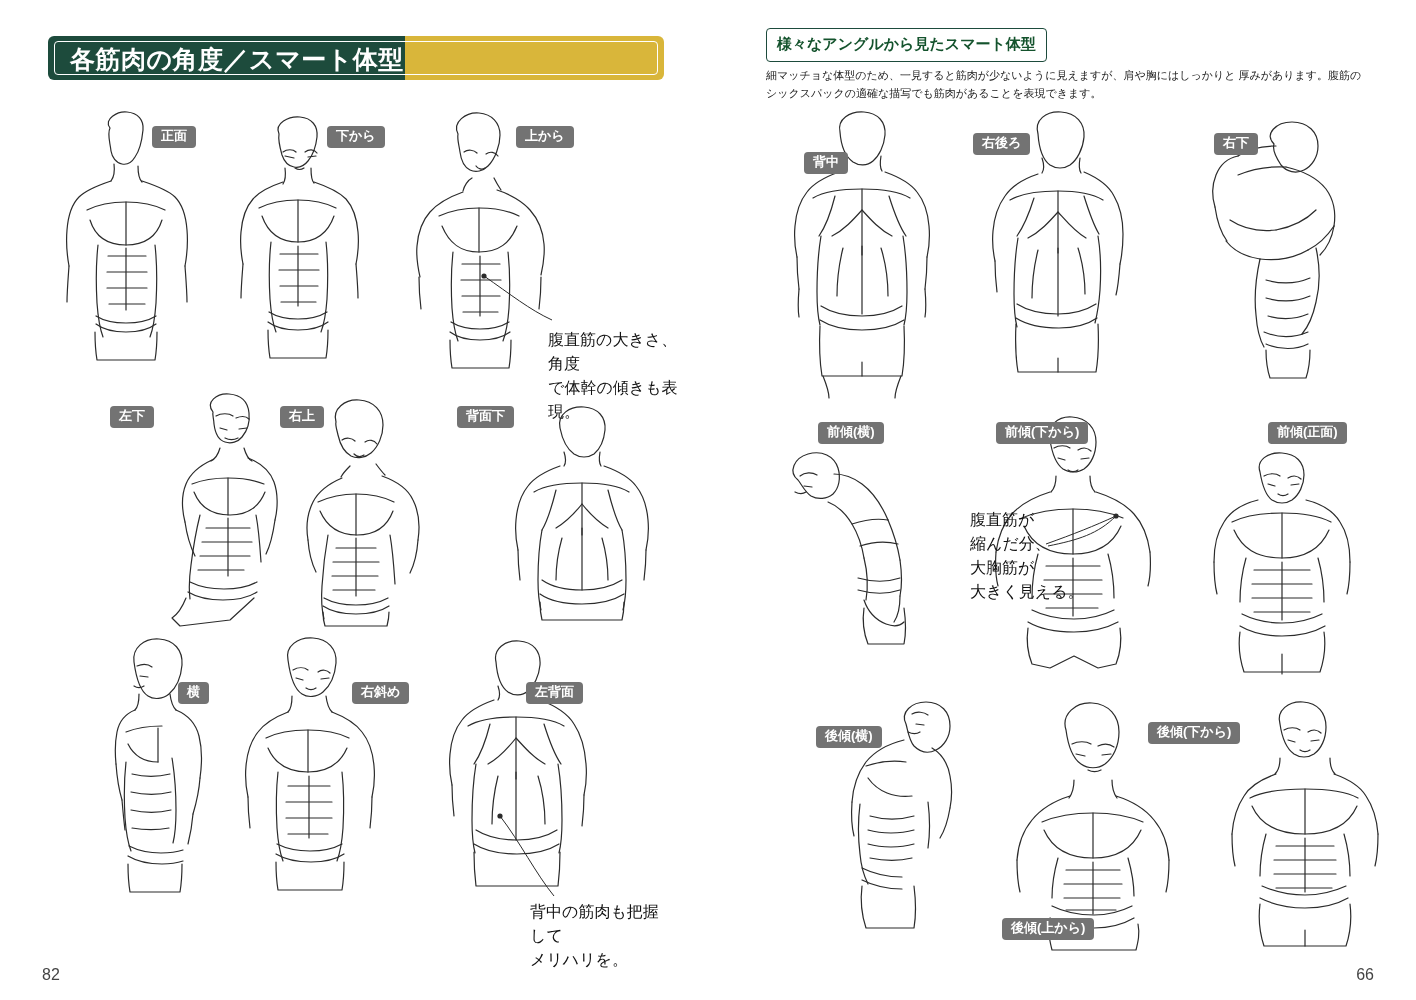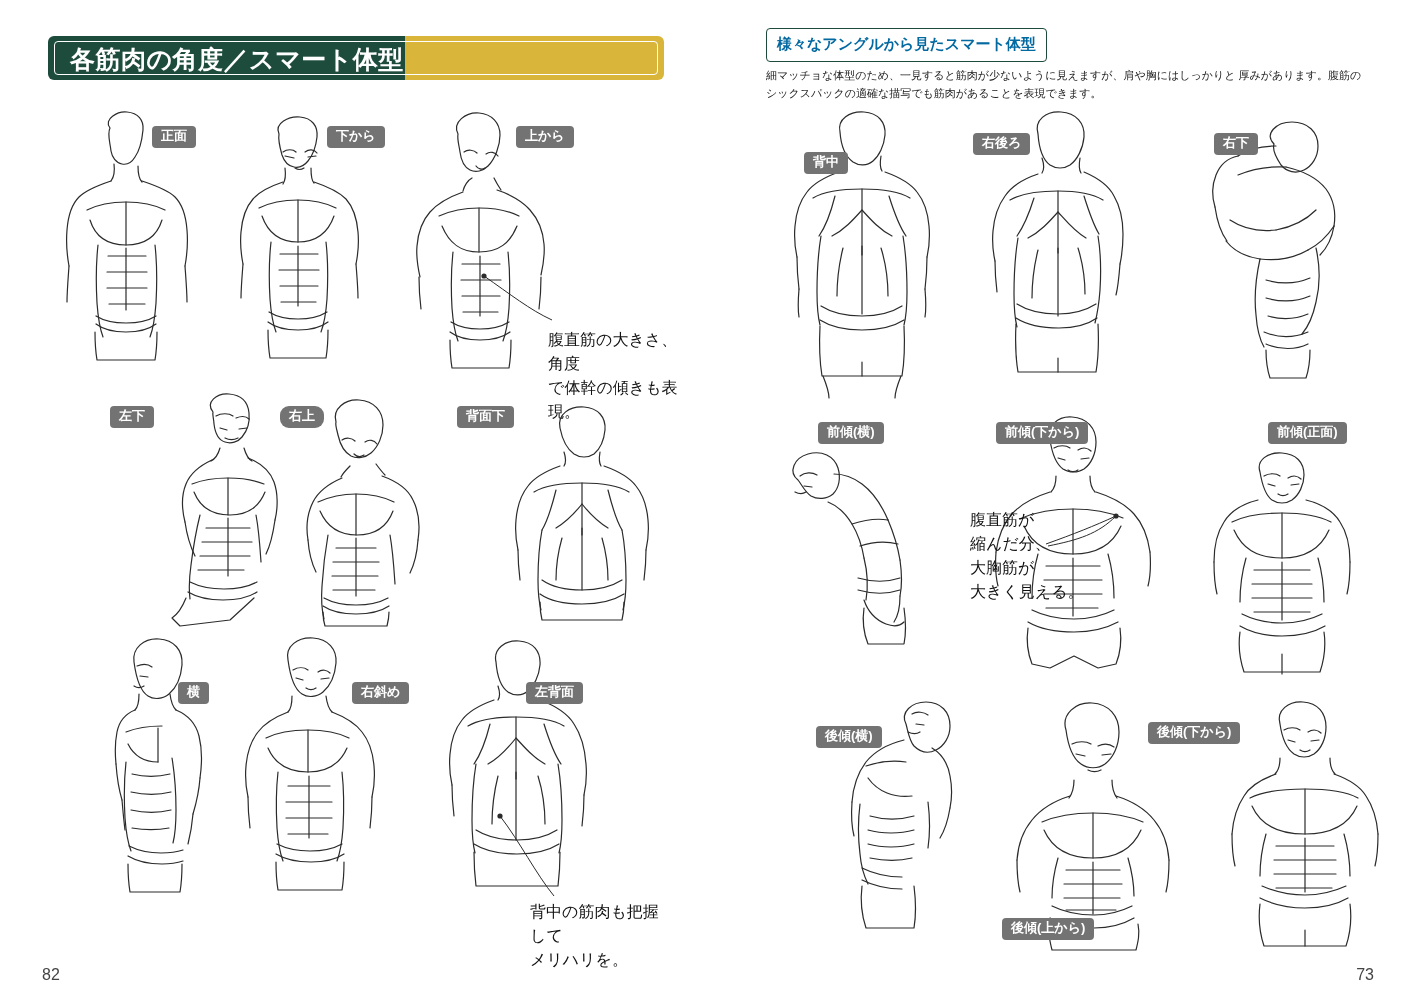--- a/index.html
+++ b/index.html
@@ -82,21 +82,21 @@
     left: 58px;
     top: 28px;
     border: 1.6px solid #1d4b3c;
     border-radius: 4px;
     padding: 6px 10px 7px 10px;
     background: #fff;
   }
   .rheader-title {
     font-size: 15px;
     font-weight: bold;
-    color: #0369a1;
+    color: #14532d;
     white-space: nowrap;
   }
   .rheader-desc {
     position: absolute;
     left: 58px;
     top: 66px;
     width: 600px;
     font-size: 11px;
     line-height: 1.65;
     color: #1a1a1a;
@@ -263,21 +263,21 @@
         <path d="M28 119c7 16 19 24 37 24c18 0 30 -8 36 -24"></path>
         <path d="M64 102v41"></path>
         <path d="M36 143c-3 17 -5 35 -6 51c-1 14 0 25 2 33M98 143c3 17 4 34 5 49"></path>
         <path d="M44 156h40M41 170h46M40 184h46M41 198h42"></path>
         <path d="M64 146v58"></path>
         <path d="M32 206c9 5 21 7 32 7c11 0 23 -2 32 -7"></path>
         <path d="M31 214c9 6 22 8 33 8c12 0 24 -2 33 -8"></path>
         <path d="M31 220c0 6 1 11 2 14h62c1 -4 2 -9 2 -14"></path>
       </svg>
     </div>
-    <div class="lbl" style="left:280px; top:406px;border-radius:9px;">右上</div>
+    <div class="lbl" style="left:280px; top:406px;">右上</div>
 
     <div class="fig" style="left:494px; top:398px;">
       <svg width="185" height="225" viewBox="0 0 185 225" fill="none" stroke="#2b2b2b" stroke-width="1.2" stroke-linecap="round" stroke-linejoin="round">
         <path d="M66 30c-3 -14 10 -22 24 -21c14 1 22 10 21 23c-1 10 -5 19 -11 24c-6 4 -14 4 -20 0c-7 -5 -12 -16 -14 -26z"></path>
         <path d="M70 54c2 6 2 11 0 14M106 54c-1 6 -1 11 1 14"></path>
         <path d="M66 68c-14 5 -26 12 -32 20c-8 10 -11 22 -12 34c-1 11 0 21 2 30"></path>
         <path d="M110 68c14 5 26 12 32 20c8 10 11 22 12 34c1 11 0 21 -2 30"></path>
         <path d="M24 152c0 12 1 22 2 30M152 152c0 12 -1 22 -2 30"></path>
         <path d="M40 94c10 -6 24 -9 48 -9c23 0 37 3 47 9"></path>
         <path d="M88 85v52"></path>
@@ -577,16 +577,16 @@
         <path d="M52 146h58M50 160h62M50 174h62M52 188h56"></path>
         <path d="M81 138v54"></path>
         <path d="M38 186c14 6 28 9 43 9c14 0 28 -3 41 -9"></path>
         <path d="M36 198c14 7 30 10 45 10c15 0 31 -3 43 -10"></path>
         <path d="M36 204c-2 16 0 30 4 42h82c4 -12 6 -26 4 -42"></path>
         <path d="M81 230v16"></path>
       </svg>
     </div>
     <div class="lbl" style="left:440px; top:722px;">後傾(下から)</div>
 
-    <div class="pagenum right">73</div>
+    <div class="pagenum right">66</div>
   </div>
 
 </div>
 
 </body></html>

